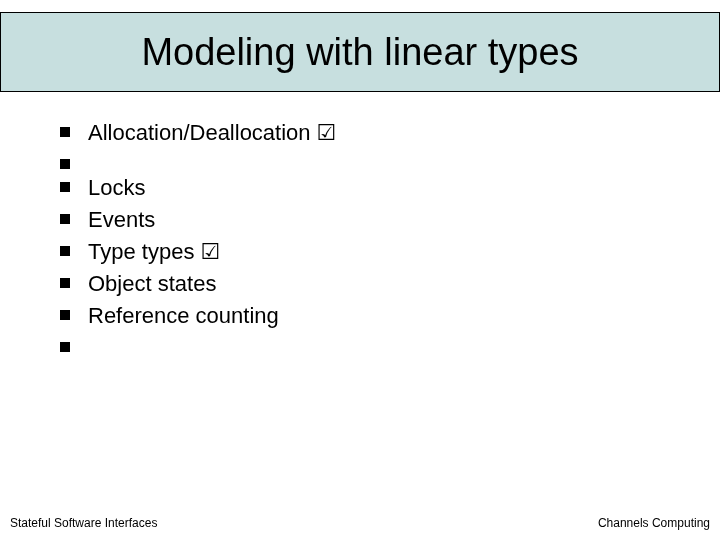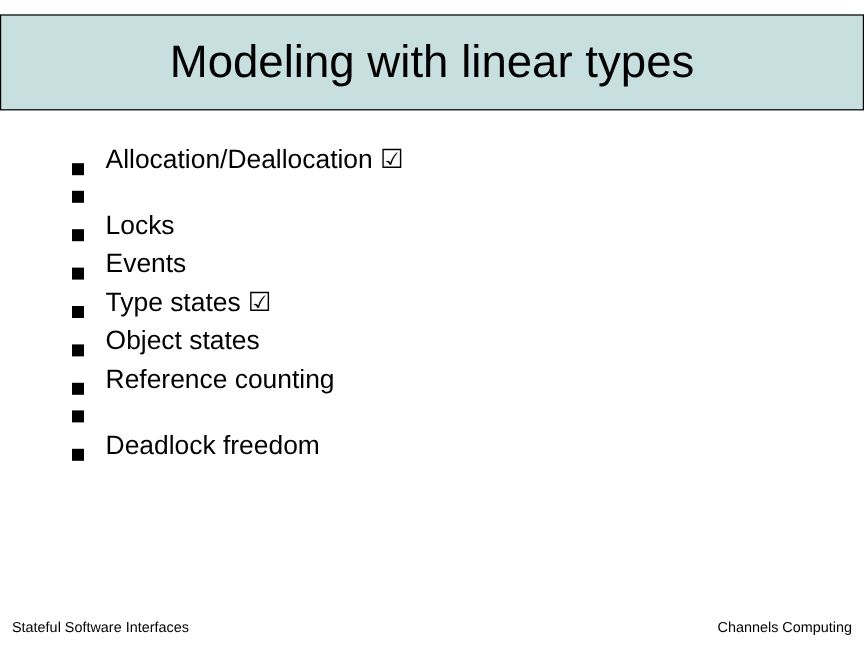--- a/index.html
+++ b/index.html
@@ -23,21 +23,21 @@
     color: #000;
   }
   .body {
     position: absolute;
     top: 120px;
     left: 60px;
     right: 40px;
   }
   .bullet-row {
     display: flex;
-    align-items: flex-end;
+    align-items: flex-start;
     margin-bottom: 6px;
   }
   .bullet {
     width: 10px;
     height: 10px;
     background: #000;
     margin-right: 18px;
     margin-top: 7px;
     flex: none;
   }
@@ -89,42 +89,37 @@
       <span class="item-text">Locks</span>
 
     </div>
     <div class="bullet-row">
       <div class="bullet"></div>
       <span class="item-text">Events</span>
 
     </div>
     <div class="bullet-row">
       <div class="bullet"></div>
-      <span class="item-text">Type states</span>
+      <span class="item-text">Type types</span>
       <span class="check">☑</span>
     </div>
     <div class="bullet-row">
       <div class="bullet"></div>
       <span class="item-text">Object states</span>
 
     </div>
     <div class="bullet-row">
       <div class="bullet"></div>
       <span class="item-text">Reference counting</span>
 
     </div>
     <div class="bullet-row">
       <div class="bullet"></div>
 
     </div>
-    <div class="bullet-row">
-      <div class="bullet"></div>
-      <span class="item-text">Deadlock freedom</span>
-
-    </div>
   </div>
 
   <div class="footer">
     <span class="footer-text">Stateful Software Interfaces</span>
     <span class="footer-text">Channels Computing</span>
   </div>
 
 </div>
 
 </body></html>

